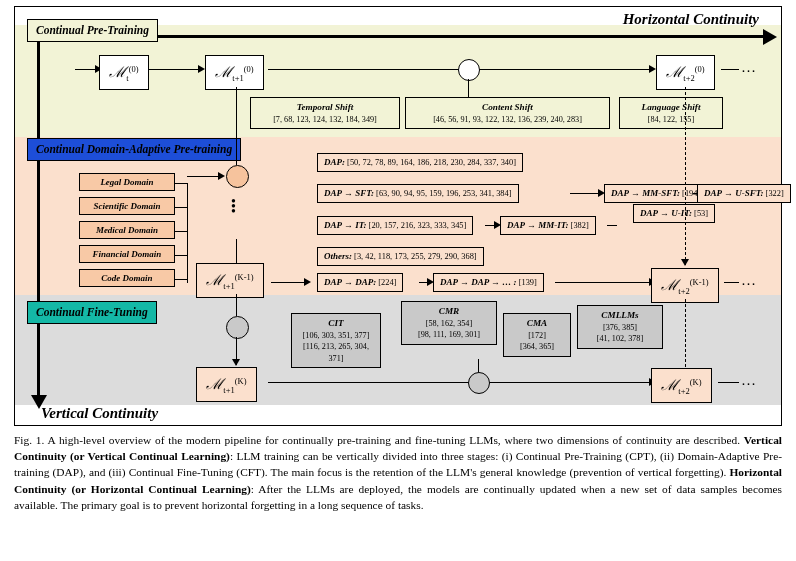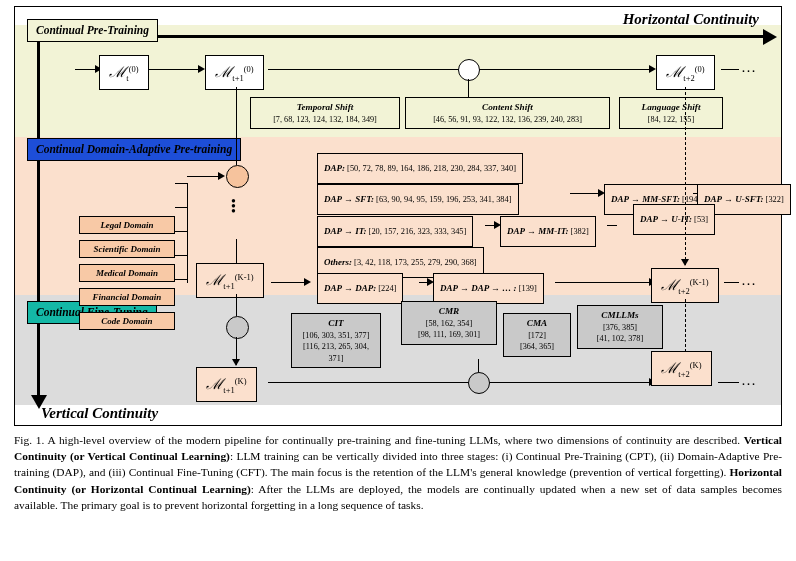--- a/index.html
+++ b/index.html
@@ -198,42 +198,41 @@
     margin-bottom: 1px;
   }
   .refbox.yellow { background: #f2f3d6; }
   .refbox.grey { background: #c9c9c9; }
 
   .inlinebox {
     position: absolute;
     border: 1.2px solid #000;
     background: #fbe0cd;
     font-size: 8.4px;
-    padding: 9px 6px;
+    padding: 3px 6px;
     box-sizing: border-box;
     white-space: nowrap;
     line-height: 1.2;
   }
   .inlinebox b {
     font-style: italic;
     font-size: 9px;
   }
 
   .domainbox {
     position: absolute;
     border: 1.2px solid #000;
     background: #f8c9a6;
     font-size: 9px;
     font-weight: bold;
     font-style: italic;
     text-align: center;
     padding: 3px 4px;
     box-sizing: border-box;
     white-space: nowrap;
-    margin-top: 43px;
   }
 
   .dots {
     position: absolute;
     font-size: 15px;
     letter-spacing: 1px;
   }
   .vdots {
     position: absolute;
     font-size: 14px;
@@ -437,21 +436,21 @@
     <span class="lbl">CMLLMs</span>
     <span style="white-space:pre-line">[376, 385]
 [41, 102, 378]</span>
   </div>
 
   <div class="line hline" style="left:253px; top:375px; width:385px;"></div>
   <div class="circ grey" style="left:453px; top:365px; width:20px; height:20px;"></div>
   <div class="line vline" style="left:463px; top:352px; height:13px;"></div>
   <div class="arrowhead-r" style="left:634px; top:371.3px;"></div>
 
-  <div class="node" style="left:636px; top:344px;">
+  <div class="node" style="left:636px; top:361px;">
     <span class="m">ℳ</span><sub>t+2</sub><sup>(K)</sup>
   </div>
   <div class="line hline" style="left:703px; top:375px; width:21px;"></div>
   <div class="dots" style="left:726px; top:365px;">…</div>
 
 </div>
 
 <div id="caption">
   <span>Fig. 1.  A high-level overview of the modern pipeline for continually pre-training and fine-tuning LLMs, where two dimensions of continuity are described. </span><b>Vertical Continuity (or Vertical Continual Learning)</b><span>: LLM training can be vertically divided into three stages: (i) Continual Pre-Training (CPT), (ii) Domain-Adaptive Pre-training (DAP), and (iii) Continual Fine-Tuning (CFT). The main focus is the retention of the LLM's general knowledge (prevention of vertical forgetting). </span><b>Horizontal Continuity (or Horizontal Continual Learning)</b><span>: After the LLMs are deployed, the models are continually updated when a new set of data samples becomes available. The primary goal is to prevent horizontal forgetting in a long sequence of tasks.</span>
 </div>

